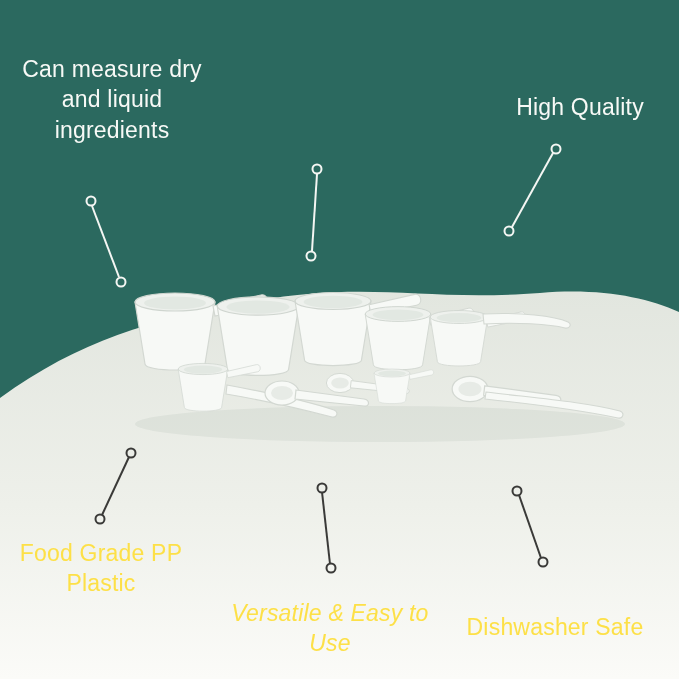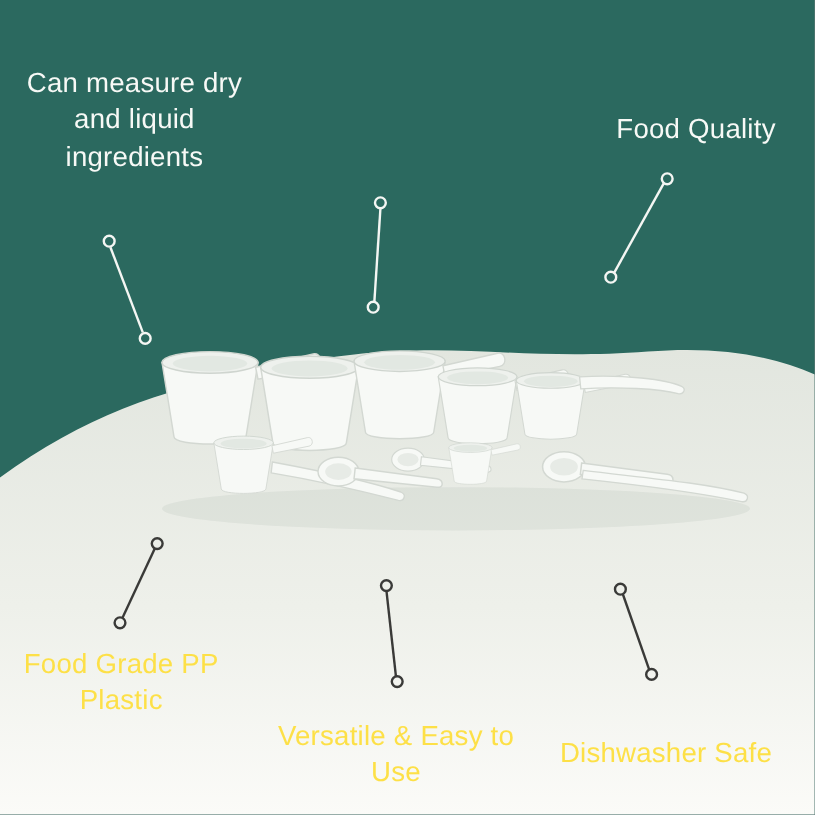--- a/index.html
+++ b/index.html
@@ -107,23 +107,23 @@
       <circle cx="517" cy="491" r="4.5"></circle>
         <circle cx="543" cy="562" r="4.5"></circle>
     </g>
   </svg>
 
   <div class="label light" style="left:4px;top:54px;width:216px;">Can measure dry
 and liquid
 ingredients</div>
 
 
-  <div class="label light" style="left:500px;top:92px;width:160px;">Food Quality</div>
+  <div class="label light" style="left:500px;top:92px;width:160px;">High Quality</div>
 
   <div class="label dark" style="left:5px;top:538px;width:192px;">Food Grade PP
 Plastic</div>
 
-  <div class="label dark" style="left:222px;top:598px;width:216px;">Versatile &amp; Easy to
+  <div class="label dark" style="left:222px;top:598px;width:216px;font-style:italic;">Versatile &amp; Easy to
 Use</div>
 
   <div class="label dark" style="left:452px;top:612px;width:206px;">Dishwasher Safe</div>
 
 </div>
 
 </body></html>

